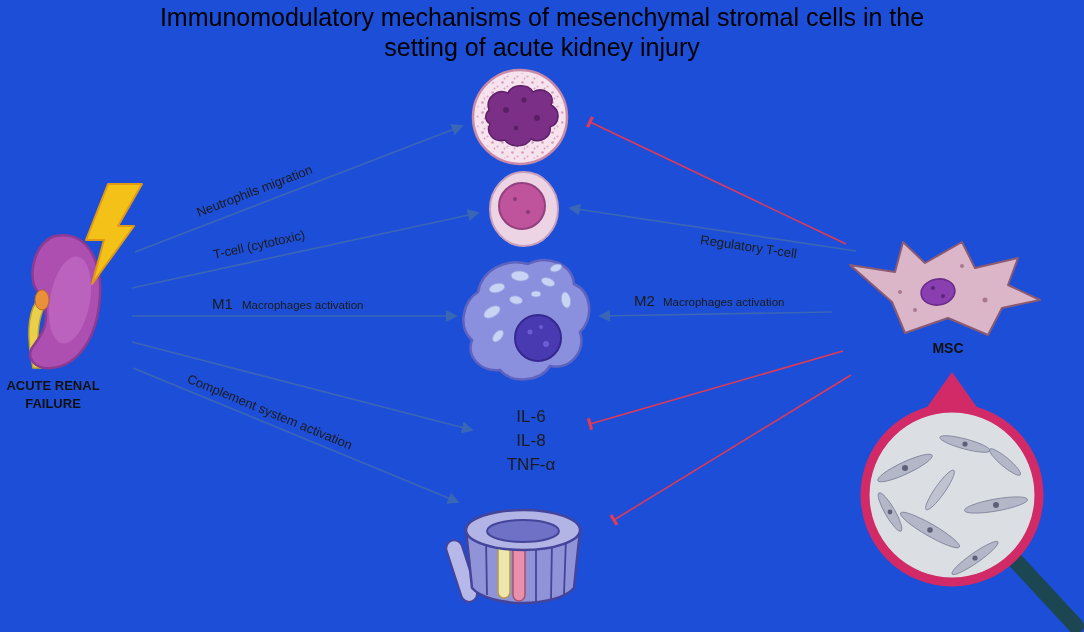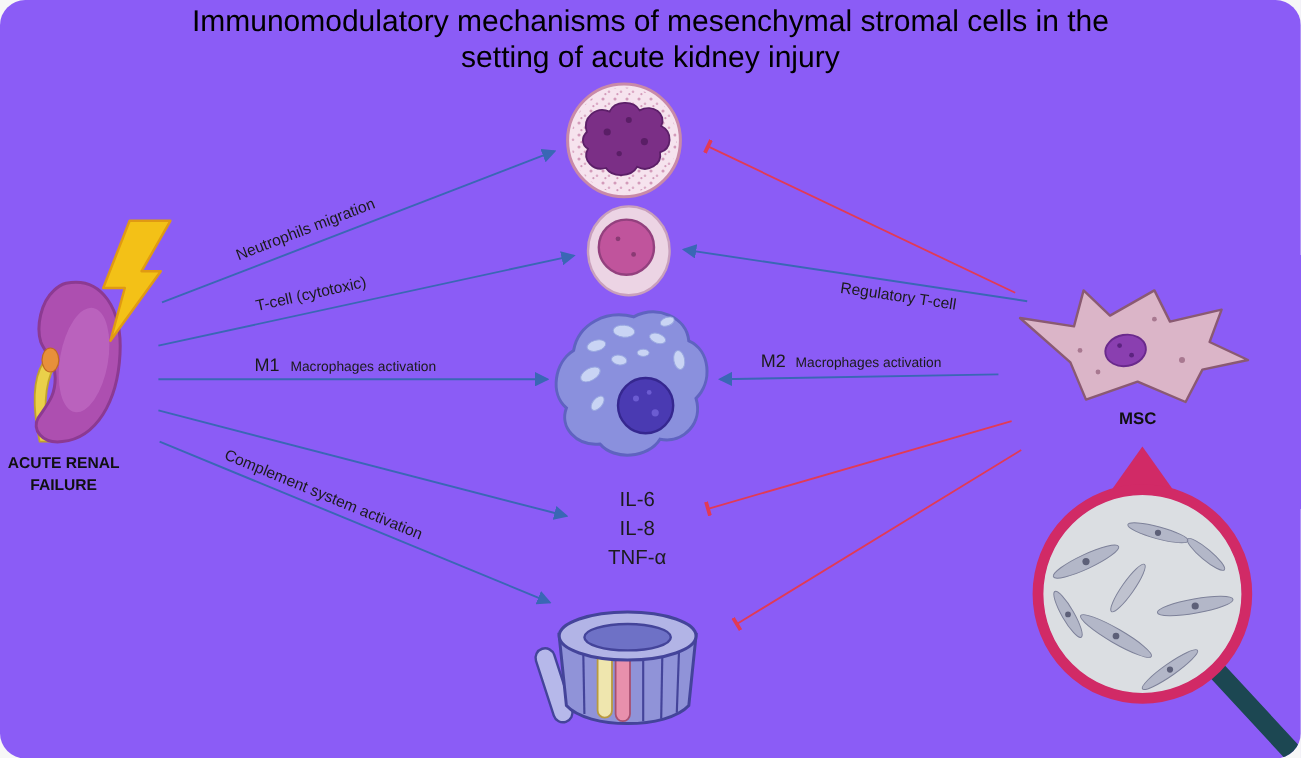--- a/index.html
+++ b/index.html
@@ -1,17 +1,17 @@
 <!DOCTYPE html>
 <html><head>
 <meta charset="utf-8">
 <style>
   html,body{margin:0;padding:0;background:#f7f7f7;}
-  .stage{position:relative;width:1084px;height:632px;background:#8b5cf6;overflow:hidden;
-         font-family:"Liberation Sans",sans-serif;border-radius:21px;}
+  .stage{position:relative;width:1084px;height:632px;background:#1d4ed8;overflow:hidden;
+         font-family:"Liberation Sans",sans-serif;}
   svg{display:block;width:1084px;height:632px;}
   text{font-family:"Liberation Sans",sans-serif;fill:#111;}
   .title-text{font-size:25px;fill:#000;}
   .edge-activation{stroke:#3a67b5;stroke-width:1.6;fill:none;}
   .edge-inhibition{stroke:#e23a55;stroke-width:1.5;fill:none;}
   .edge-label{font-size:13px;fill:#1b1b1b;}
   .edge-label-big{font-size:15px;fill:#1b1b1b;}
   .edge-label-small{font-size:11.5px;fill:#1b1b1b;}
   .node-label{font-size:13px;font-weight:bold;fill:#101010;}
   .cytokine{font-size:17px;fill:#1c1c1c;}

